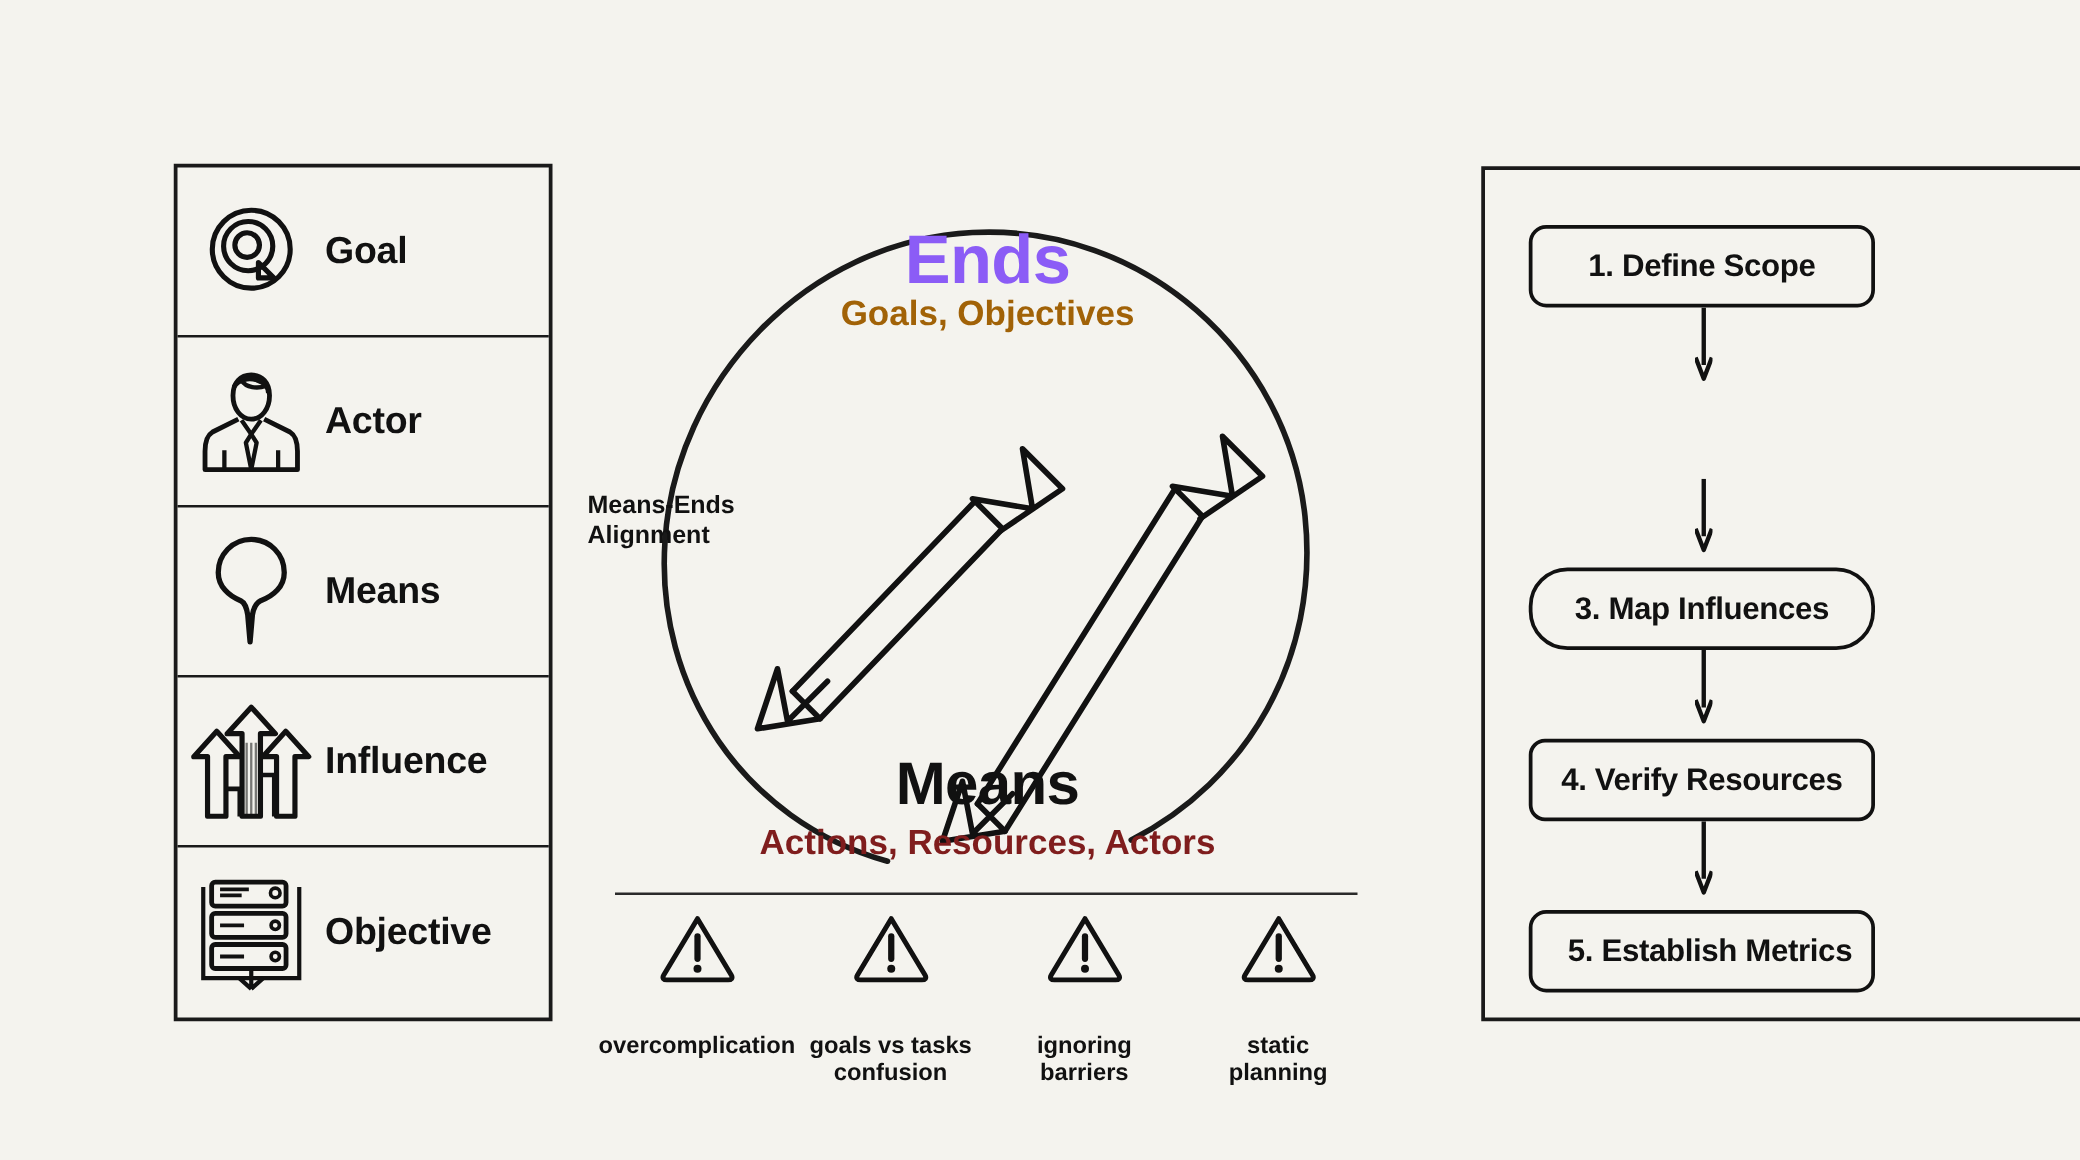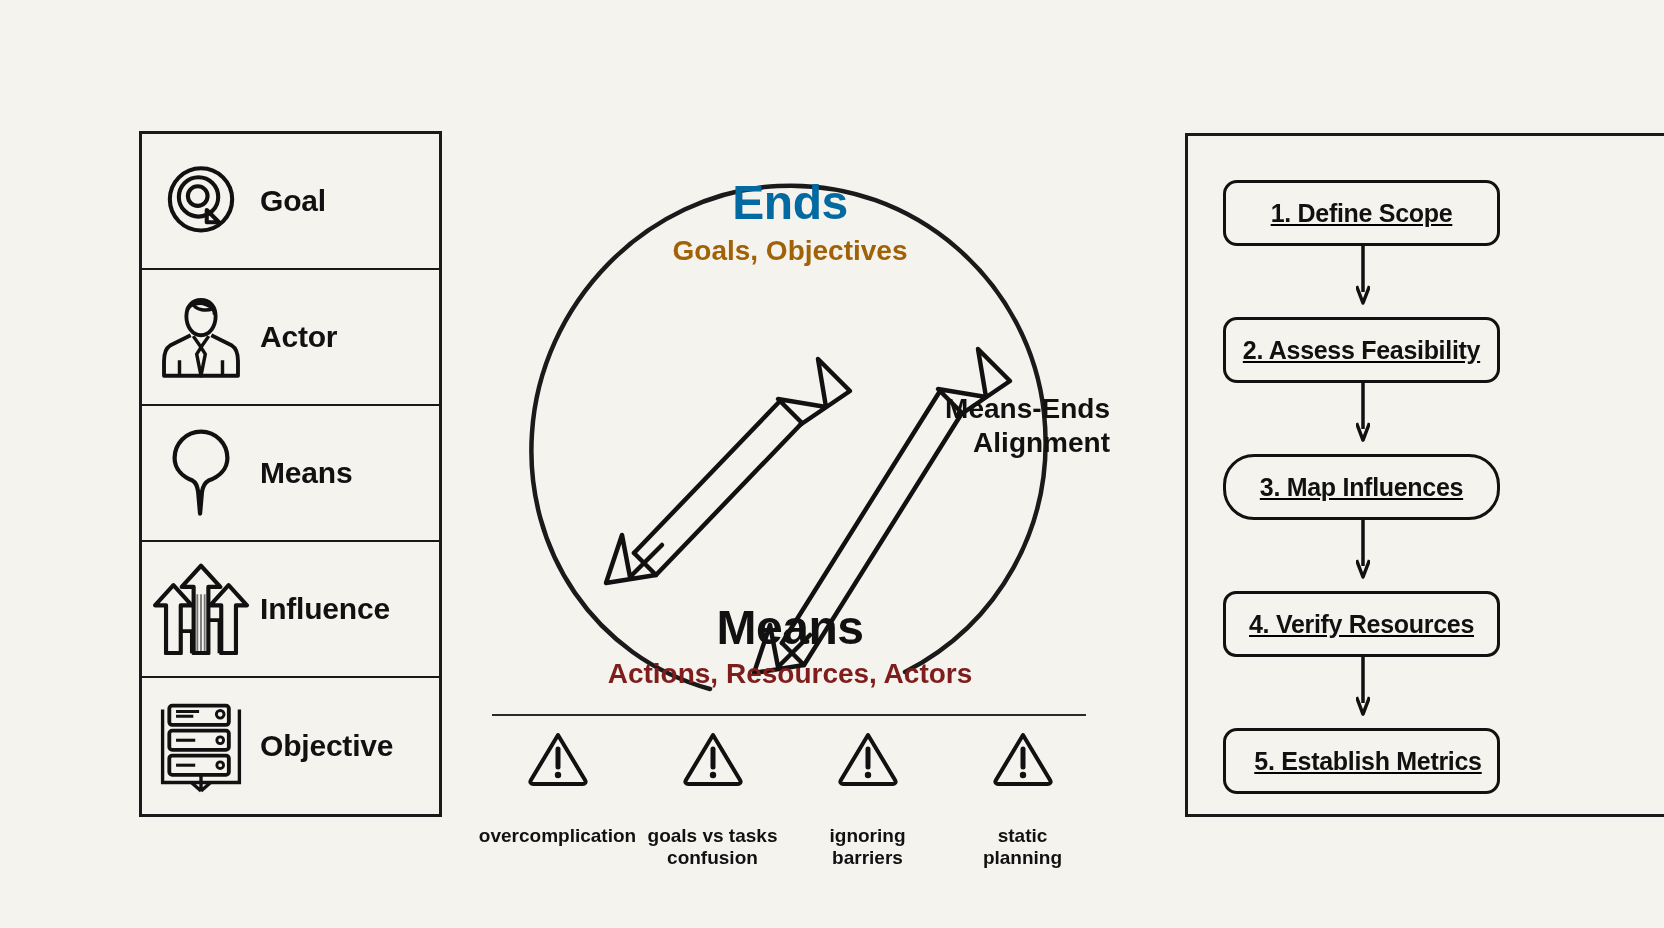--- a/index.html
+++ b/index.html
@@ -70,40 +70,40 @@
     left: 40px;
     top: 25px;
     width: 570px;
     height: 570px;
   }
   #ends-title {
     position: absolute;
     left: 0; right: 0;
     top: 55px;
     text-align: center;
-    font-size: 48px;
-    font-weight: bold;
-    color: #0369a1;
+    font-size: 55px;
+    font-weight: bold;
+    color: #8b5cf6;
     letter-spacing: -0.5px;
   }
   #ends-sub {
     position: absolute;
     left: 0; right: 0;
     top: 115px;
     text-align: center;
     font-size: 28px;
     font-weight: bold;
     color: #a16207;
   }
   #align-label {
     position: absolute;
     left: 0; right: 0;
     top: 272px;
-    text-align: right;
-    font-size: 28px;
+    text-align: left;
+    font-size: 20px;
     font-weight: bold;
     color: #111;
     line-height: 1.22;
   }
   #means-title {
     position: absolute;
     left: 0; right: 0;
     top: 480px;
     text-align: center;
     font-size: 48px;
@@ -174,21 +174,20 @@
     left: 35px;
     width: 277px;
     height: 66px;
     border: 3.5px solid #111;
     border-radius: 14px;
     box-sizing: border-box;
     display: flex;
     align-items: center;
     justify-content: center;
     background: transparent;
-    text-decoration: underline;
   }
   .step-label {
     font-size: 25px;
     font-weight: bold;
     color: #111;
     white-space: nowrap;
     letter-spacing: -0.3px;
   }
   .step-arrow {
     position: absolute;
@@ -373,23 +372,20 @@
     <div id="process-inner">
 
       <div class="step-box" style="top:44px;">
         <span class="step-label">1. Define Scope</span>
       </div>
       <svg class="step-arrow" style="top:110px;height:60px;" viewBox="0 0 14 60">
         <path d="M7 0 L7 46" stroke="#111" stroke-width="3.5"></path>
         <path d="M0.5 40 L7 57 L13.5 40" fill="none" stroke="#111" stroke-width="3.5" stroke-linejoin="round"></path>
       </svg>
 
-      <div class="step-box" style="top:181px;">
-        <span class="step-label">2. Assess Feasibility</span>
-      </div>
       <svg class="step-arrow" style="top:247px;height:60px;" viewBox="0 0 14 60">
         <path d="M7 0 L7 46" stroke="#111" stroke-width="3.5"></path>
         <path d="M0.5 40 L7 57 L13.5 40" fill="none" stroke="#111" stroke-width="3.5" stroke-linejoin="round"></path>
       </svg>
 
       <div class="step-box" style="top:318px;border-radius:31px;">
         <span class="step-label">3. Map Influences</span>
       </div>
       <svg class="step-arrow" style="top:384px;height:60px;" viewBox="0 0 14 60">
         <path d="M7 0 L7 46" stroke="#111" stroke-width="3.5"></path>

